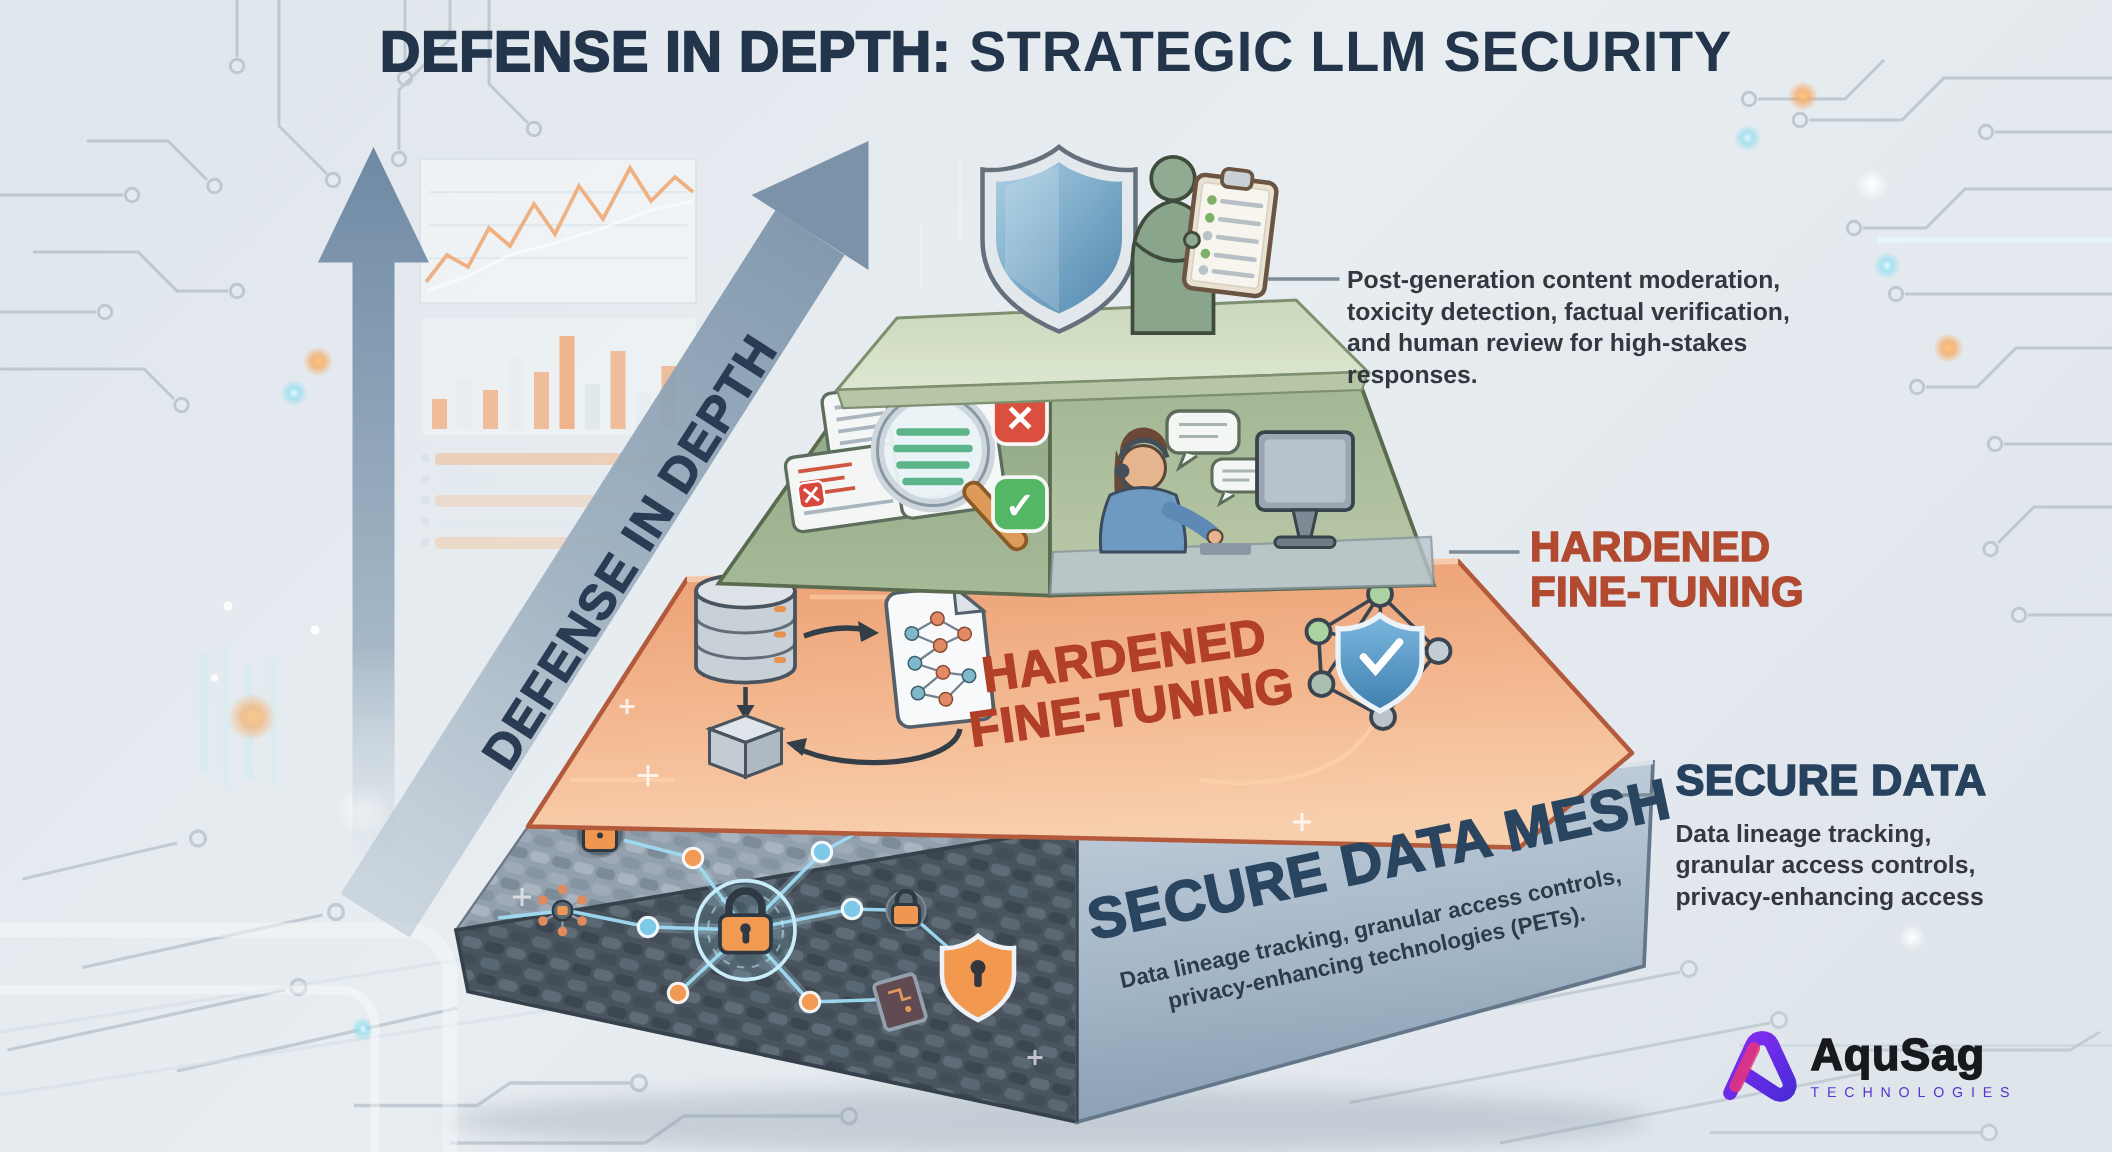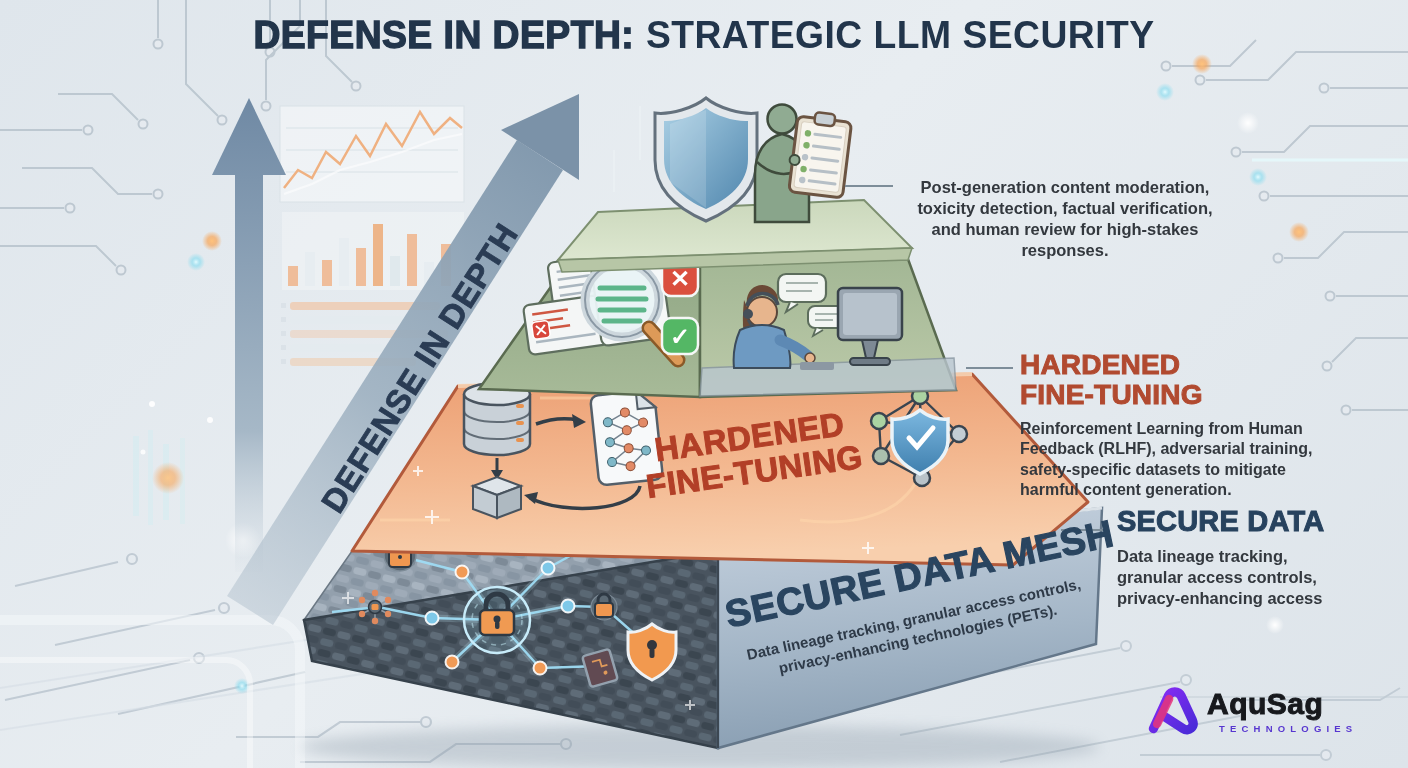--- a/index.html
+++ b/index.html
@@ -27,34 +27,34 @@
   .tier3-sub{position:absolute;left:734px;top:648px;width:372px;text-align:center;
          transform:rotate(-12deg);transform-origin:0 50%;font-size:15px;font-weight:700;
          color:#2e3a48;white-space:pre-line;line-height:1.35;}
 
   .ann{position:absolute;}
   .ann .heading{font-weight:700;-webkit-text-stroke:1px currentColor;line-height:1.07;
          white-space:pre-line;letter-spacing:.2px;}
   .ann .body{margin-top:9px;font-weight:700;color:#33383e;white-space:pre-line;line-height:1.27;}
   .ann1{left:898px;top:168px;width:334px;color:#2d5c49;}
   .ann1 .heading{font-size:29px;}
-  .ann1 .body{font-size:16.5px;text-align:center;}
+  .ann1 .body{font-size:16.5px;}
   .ann2{left:1020px;top:350px;width:334px;color:#b14a30;}
   .ann2 .heading{font-size:28px;}
   .ann2 .body{font-size:16px;}
   .ann3{left:1117px;top:506px;width:300px;color:#27425e;}
   .ann3 .heading{font-size:29px;}
   .ann3 .body{font-size:16.5px;}
 
   .logo{position:absolute;left:1146px;top:686px;display:flex;align-items:center;gap:9px;}
   .logo-mark{width:52px;height:50px;}
   .logo-text{display:flex;flex-direction:column;}
   .brand{font-size:30px;font-weight:700;-webkit-text-stroke:1px #17191d;color:#17191d;
          letter-spacing:.5px;line-height:1;}
-  .tagline{font-size:9.5px;font-weight:700;letter-spacing:5.2px;color:#5736d0;margin-top:4px;margin-left:12px;}
+  .tagline{font-size:9.5px;font-weight:400;letter-spacing:5.2px;color:#5736d0;margin-top:4px;}
 
   .badge-glyph{font-weight:bold;fill:#ffffff;}
 </style>
 </head>
 <body>
 
 <div class="stage">
 
 <svg class="scene" viewBox="0 0 1408 768">
   <defs>
@@ -545,24 +545,20 @@
 
 <div class="ann ann1">
   <div class="body">Post-generation content moderation,
 toxicity detection, factual verification,
 and human review for high-stakes
 responses.</div>
 </div>
 <div class="ann ann2">
   <div class="heading">HARDENED
 FINE-TUNING</div>
-  <div class="body">Reinforcement Learning from Human
-Feedback (RLHF), adversarial training,
-safety-specific datasets to mitigate
-harmful content generation.</div>
 </div>
 <div class="ann ann3">
   <div class="heading">SECURE DATA</div>
   <div class="body">Data lineage tracking,
 granular access controls,
 privacy-enhancing access</div>
 </div>
 
 <div class="logo">
   <svg class="logo-mark" viewBox="0 0 56 52">

